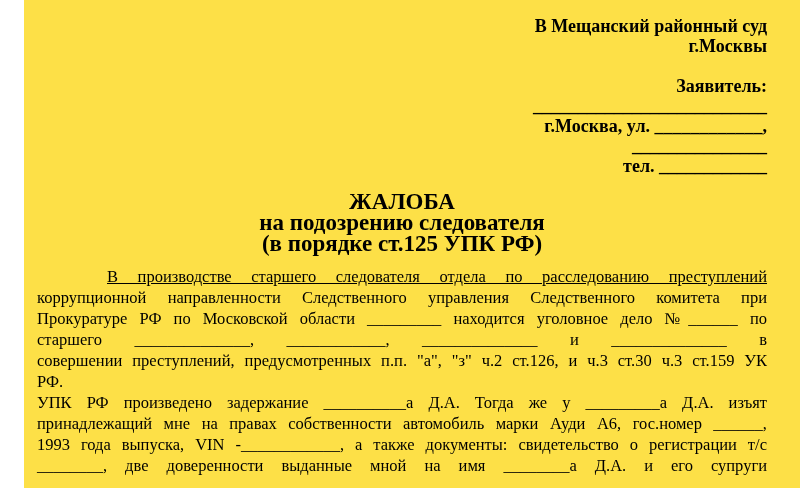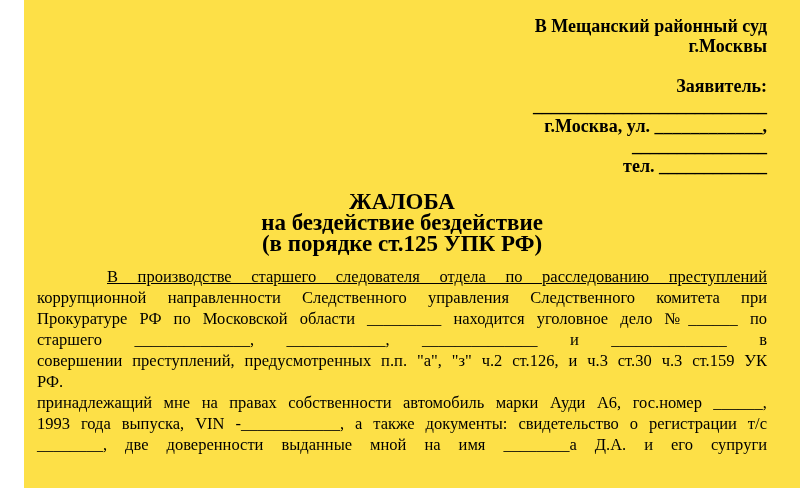--- a/index.html
+++ b/index.html
@@ -58,31 +58,32 @@
     text-decoration: underline;
   }
 </style>
 </head>
 <body>
 
 <div class="page">
   <div class="header-block" id="header-block"><div class="header-line">В Мещанский районный суд</div><div class="header-line">г.Москвы</div><div class="header-spacer"></div><div class="header-line">Заявитель:</div><div class="header-line">__________________________</div><div class="header-line">г.Москва, ул. ____________,</div><div class="header-line">_______________</div><div class="header-line">тел. ____________</div></div>
   <div class="title-block">
     <div>ЖАЛОБА</div>
-    <div>на бездействие бездействие</div>
+    <div>на подозрению следователя</div>
     <div>(в порядке ст.125 УПК РФ)</div>
   </div>
   <div class="body-block" id="body-block">
       <div>
         <div class="body-line indent">В производстве старшего следователя отдела по расследованию преступлений</div>
         <div class="body-line">коррупционной направленности Следственного управления Следственного комитета при</div>
         <div class="body-line">Прокуратуре РФ по Московской области _________ находится уголовное дело №______ по</div>
         <div class="body-line">старшего ______________, ____________, ______________ и ______________ в</div>
         <div class="body-line">совершении преступлений, предусмотренных п.п. "а", "з" ч.2 ст.126, и ч.3 ст.30 ч.3 ст.159 УК</div>
         <div class="body-line no-just">РФ.</div>
       </div>
       <div>
+        <div class="body-line">УПК РФ произведено задержание __________а Д.А. Тогда же у _________а Д.А. изъят</div>
         <div class="body-line">принадлежащий мне на правах собственности автомобиль марки Ауди А6, гос.номер ______,</div>
         <div class="body-line">1993 года выпуска, VIN -____________, а также документы: свидетельство о регистрации т/с</div>
         <div class="body-line">________, две доверенности выданные мной на имя ________а Д.А. и его супруги</div>
       </div>
     </div>
 </div>
 
 </body></html>

